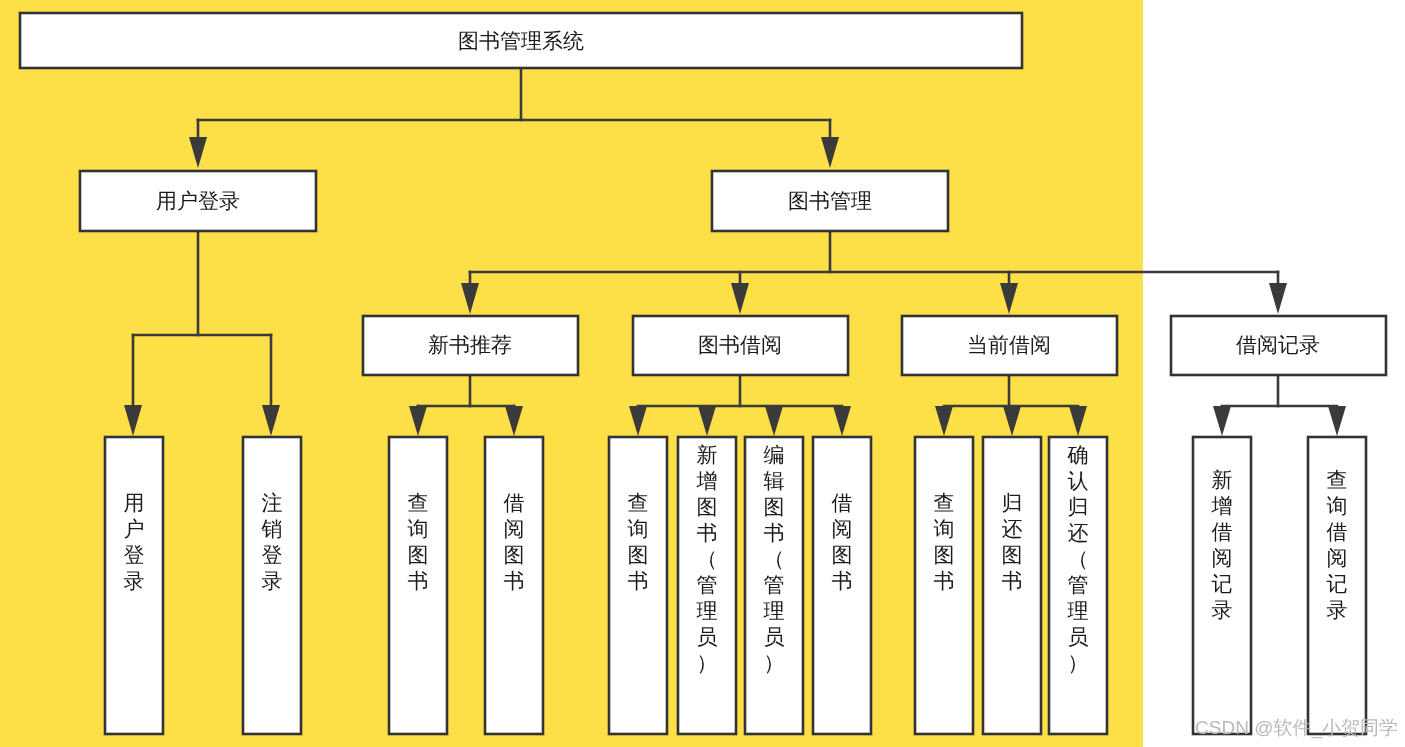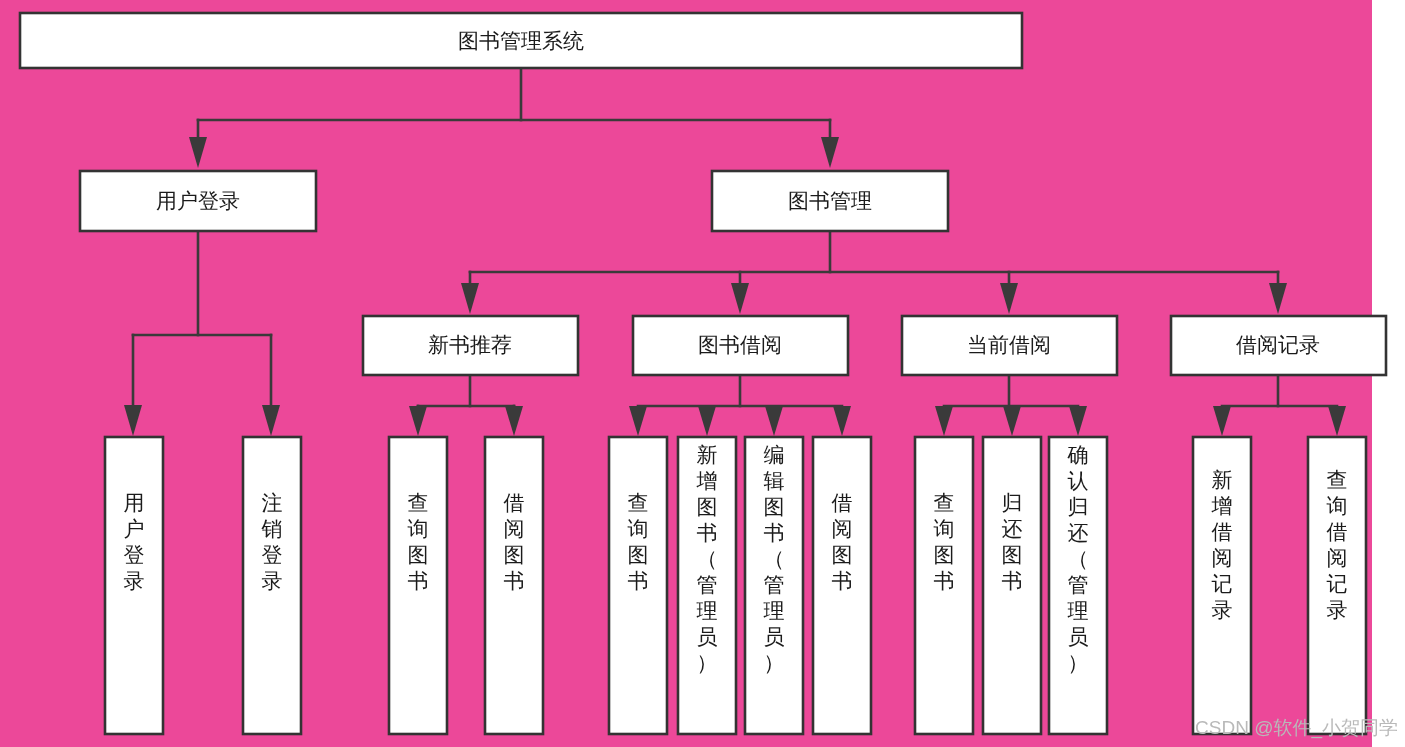--- a/index.html
+++ b/index.html
@@ -9,23 +9,23 @@
   }
   body {
     width: 1405px;
     height: 747px;
     font-family: "Liberation Sans", "DejaVu Sans", sans-serif;
     overflow: hidden;
     position: relative;
   }
   #diagram-root {
     position: relative;
-    width: 1372px;
+    width: 1143px;
     height: 747px;
-    background: #ec4899;
+    background: #fde047;
   }
   svg.diagram-canvas {
     position: absolute;
     top: 0;
     left: 0;
     width: 1405px;
     height: 747px;
   }
   .node-box {
     fill: #ffffff;

